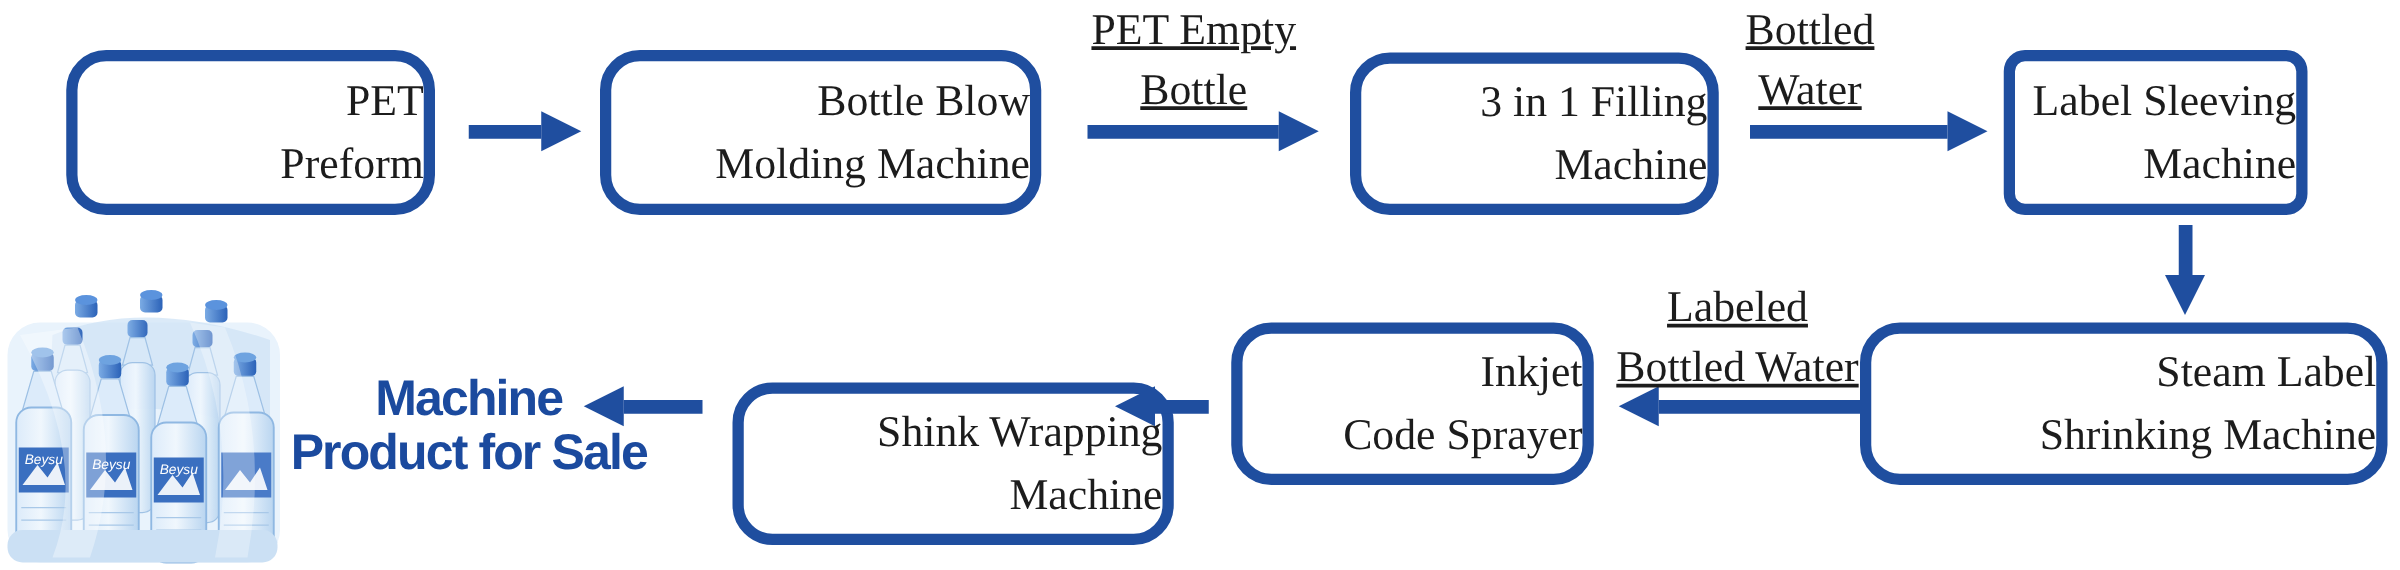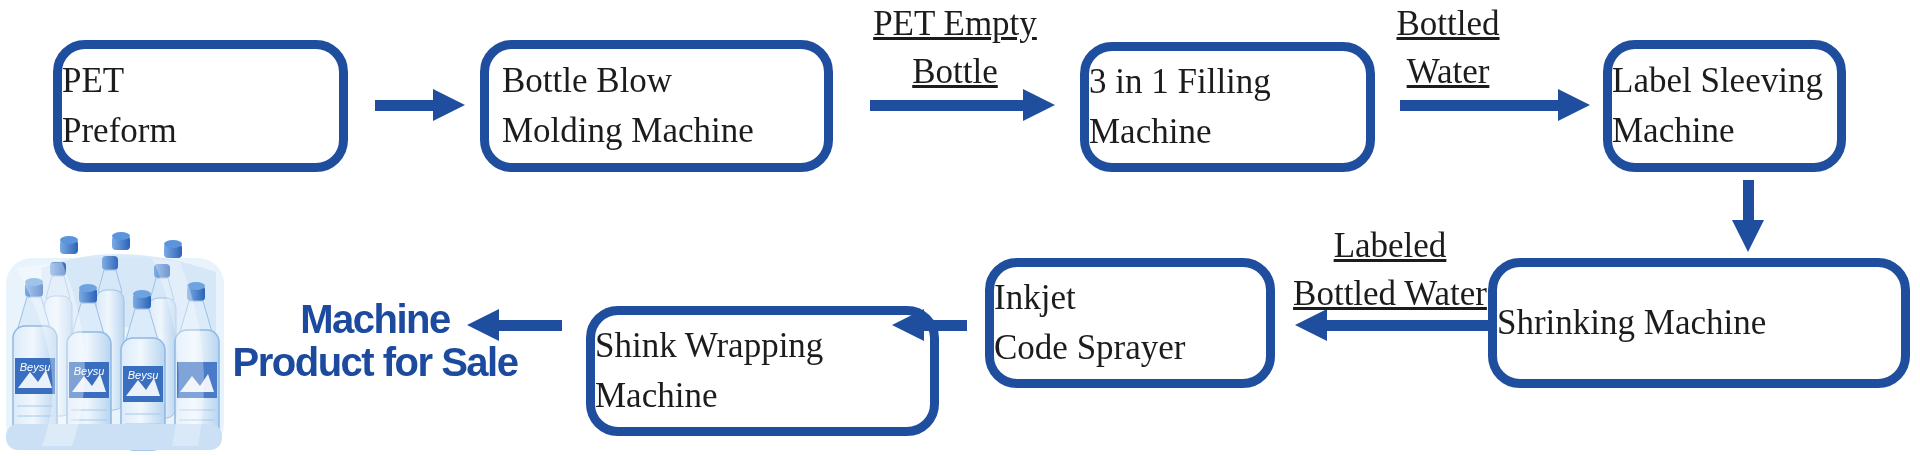--- a/index.html
+++ b/index.html
@@ -8,21 +8,21 @@
   html,body{margin:0;padding:0;background:#ffffff;}
   #stage{
     position:relative;width:1920px;height:456px;background:#ffffff;overflow:hidden;
     font-family:"Liberation Serif", serif;
   }
   .box{
     position:absolute;
     border:9px solid var(--blue);
     border-radius:32px;
     background:#ffffff;
-    display:flex;flex-direction:column;align-items:flex-start;justify-content:center;
+    display:flex;flex-direction:column;align-items:flex-end;justify-content:center;
     text-align:center;color:#1c1c1c;
     font-size:35px;line-height:50px;
     box-sizing:border-box;
   }
   .flabel{
     position:absolute;text-align:center;color:#1c1c1c;
     font-size:35px;line-height:48px;text-decoration:underline;
   }
   .arrow{position:absolute;display:flex;align-items:center;}
   .arrow .stem{height:11px;background:var(--blue);flex:1;}
@@ -52,26 +52,27 @@
   <div class="box" style="left:480px;top:40px;width:353px;height:132px;padding-left:13px;">
     <span>Bottle Blow</span>
     <span>Molding Machine</span>
   </div>
 
   <div class="box" style="left:1080px;top:42px;width:295px;height:130px;">
     <span>3 in 1 Filling</span>
     <span>Machine</span>
   </div>
 
-  <div class="box" style="left:1603px;top:40px;width:243px;height:132px;">
+  <div class="box" style="left:1603px;top:40px;width:243px;height:132px;border-radius:17px;">
     <span>Label Sleeving</span>
     <span>Machine</span>
   </div>
 
   <div class="box" style="left:1488px;top:258px;width:422px;height:130px;">
+    <span>Steam Label</span>
     <span>Shrinking Machine</span>
   </div>
 
   <div class="box" style="left:985px;top:258px;width:290px;height:130px;">
     <span>Inkjet</span>
     <span>Code Sprayer</span>
   </div>
 
   <div class="box" style="left:586px;top:258px;width:353px;height:130px;margin-top:48px;">
     <span>Shink Wrapping</span>

